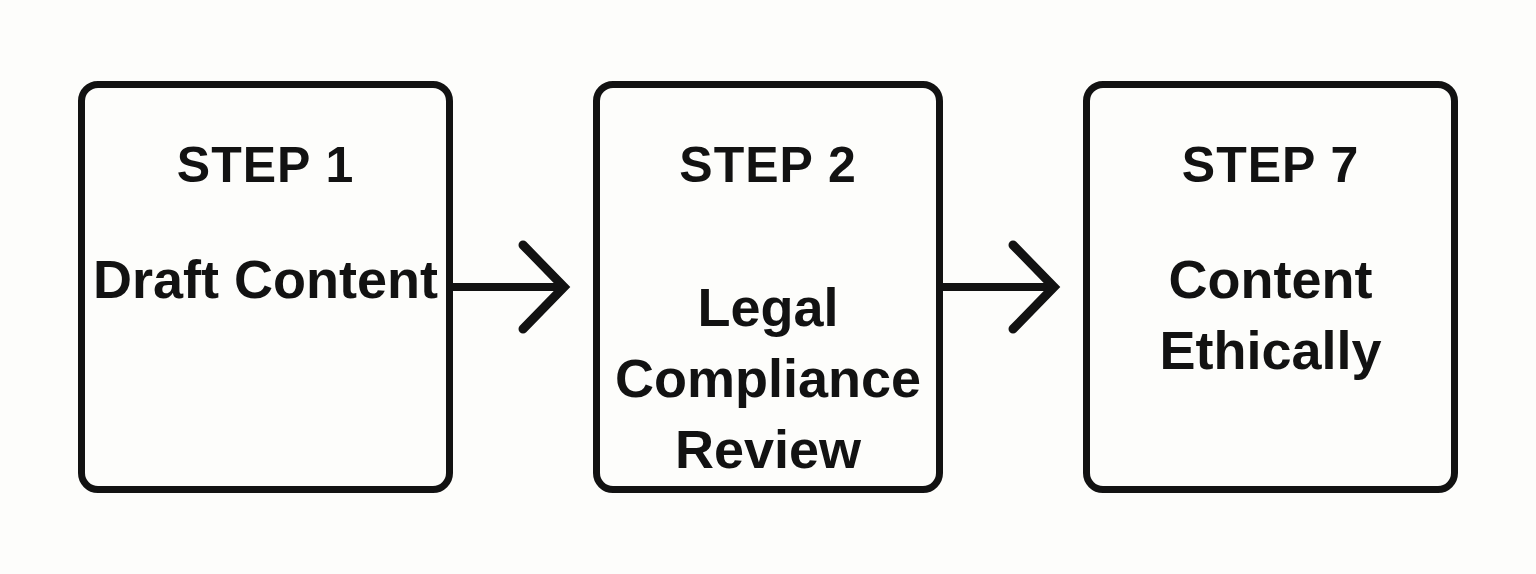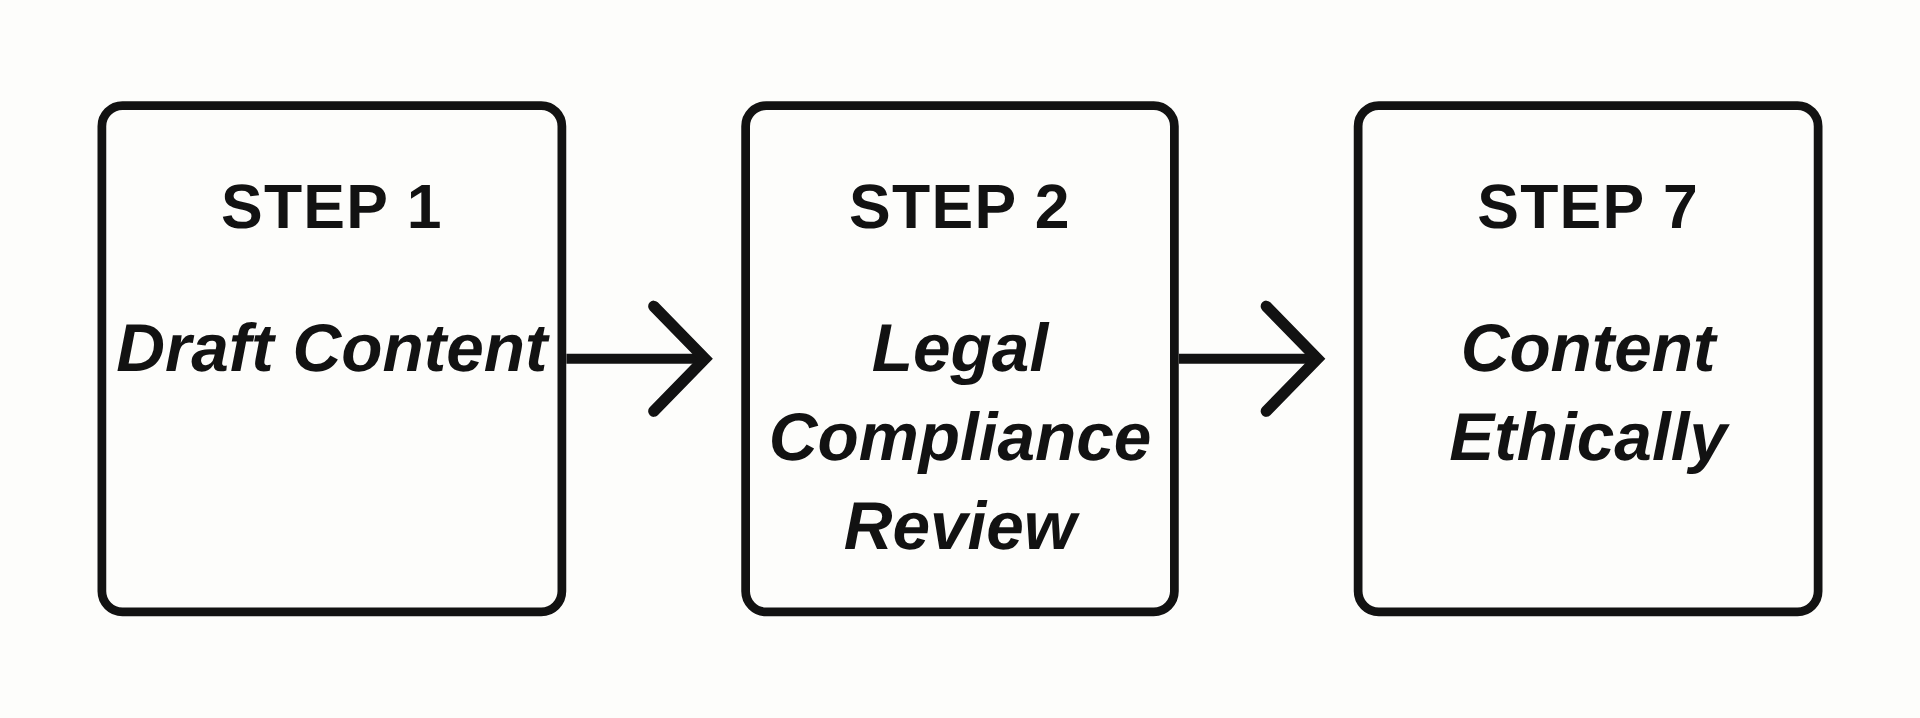--- a/index.html
+++ b/index.html
@@ -29,38 +29,37 @@
     border: 7px solid var(--ink);
     border-radius: 20px;
     background: var(--bg);
     display: flex;
     flex-direction: column;
     align-items: center;
     text-align: center;
     padding-top: 50px;
     flex: 0 0 auto;
   }
-  .step-box.narrow { width: 350px; }
+  .step-box.narrow { width: 350px; gap: 28px; }
   .step-label {
     font-size: 50px;
     line-height: 54px;
     font-weight: 700;
     letter-spacing: 1px;
     color: var(--ink);
     white-space: nowrap;
   }
   .step-title {
     margin-top: 52px;
     font-size: 54px;
     line-height: 71px;
     font-weight: 700;
     color: var(--ink);
     padding: 0 6px;
     max-width: 100%;
-    font-style: italic;
   }
   .arrow {
     width: 140px;
     height: 120px;
     flex: 0 0 auto;
     display: flex;
     align-items: center;
     justify-content: center;
   }
   .arrow svg { display: block; }

